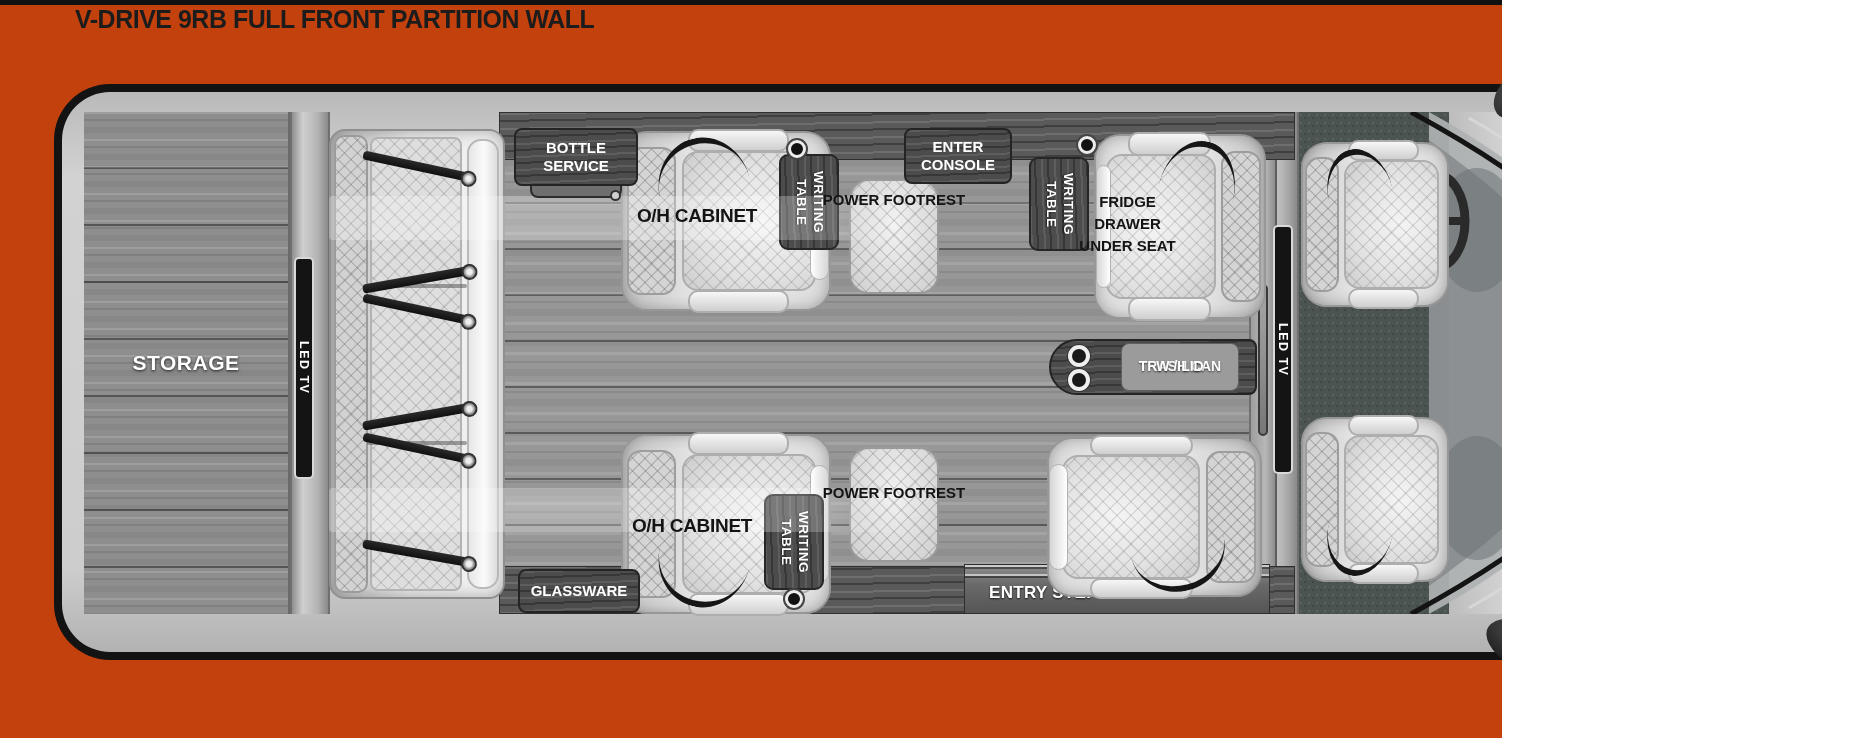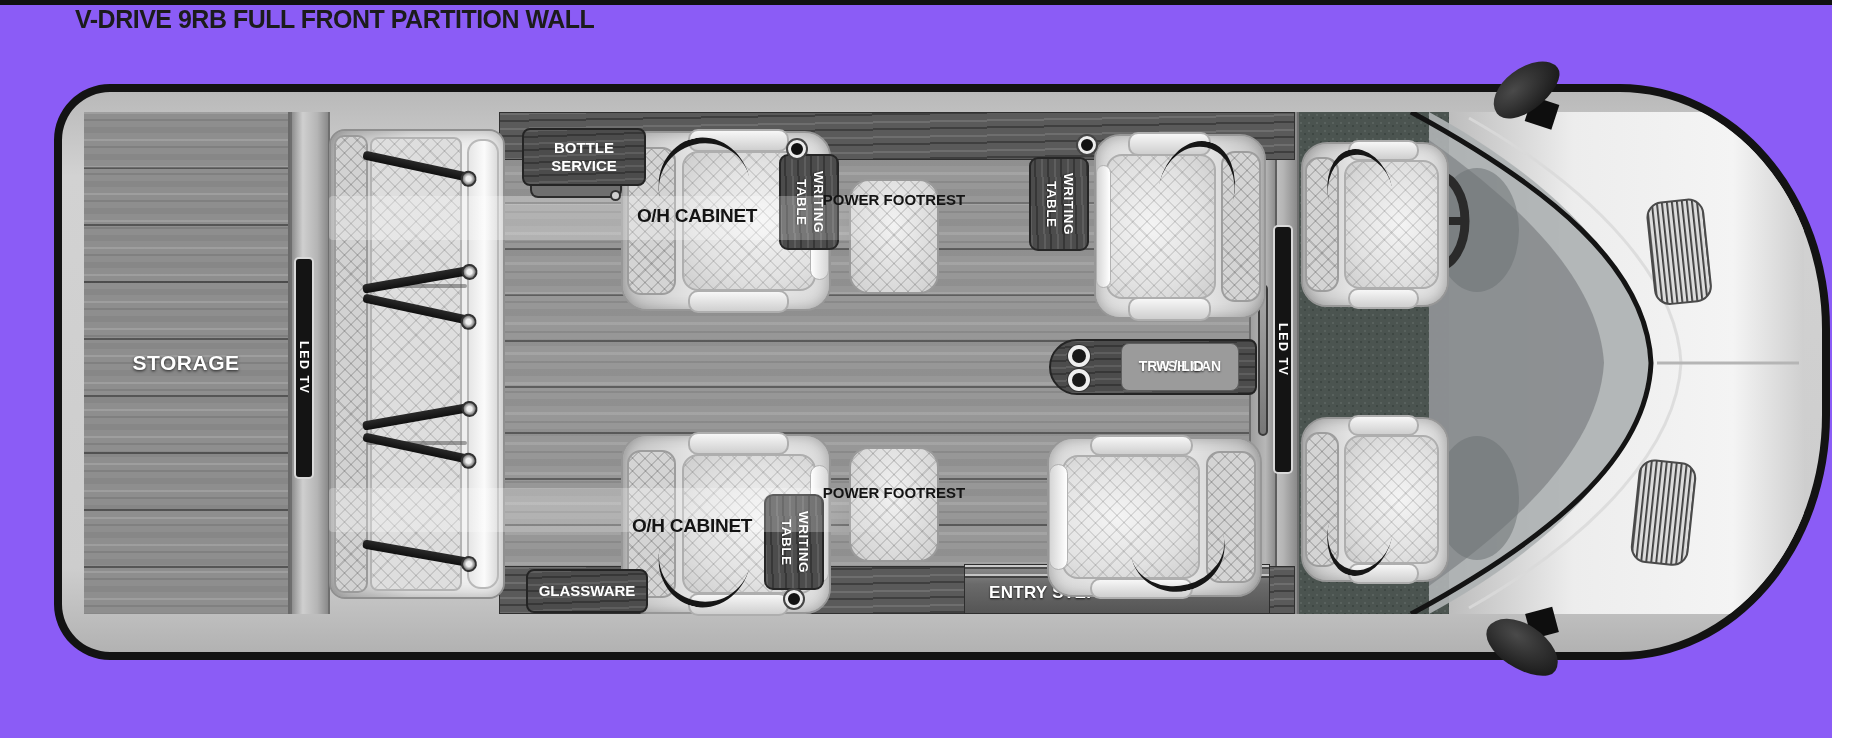--- a/index.html
+++ b/index.html
@@ -1,16 +1,16 @@
 <!DOCTYPE html>
 <html><head>
 <meta charset="utf-8">
 <style>
   html,body{margin:0;padding:0;background:#fff;}
-  .stage{position:relative;width:1832px;height:738px;background:#8b5cf6;overflow:hidden;
+  .stage{position:relative;width:1502px;height:738px;background:#c2410c;overflow:hidden;
          font-family:"Liberation Sans",sans-serif;}
   .topbar{position:absolute;left:0;top:0;width:100%;height:5px;background:#111;}
   .title{position:absolute;left:75px;top:4px;margin:0;font-size:26px;font-weight:700;
          color:#1c1c1c;letter-spacing:-0.5px;transform:scaleX(.96);transform-origin:left;}
   .description{position:absolute;left:95px;top:688px;margin:0;font-size:19px;color:#1f1f1f;}
 
   
   .van{position:absolute;left:54px;top:84px;width:1760px;height:560px;
        border:8px solid #131313;border-radius:56px 210px 210px 56px / 56px 245px 245px 56px;
        background:linear-gradient(180deg,#b9b9b9,#d2d2d2 15%,#cdcdcd 85%,#b2b2b2);overflow:hidden;}
@@ -108,21 +108,21 @@
 
   
   .footrest{width:90px;height:115px;border-radius:20px;border:2px solid #9a9a9a;z-index:3;
       background-color:#e0e0e0;background-image:
       repeating-linear-gradient(45deg, rgba(0,0,0,.12) 0 1.5px, transparent 1.5px 10px),
       repeating-linear-gradient(-45deg, rgba(0,0,0,.12) 0 1.5px, transparent 1.5px 10px),
       radial-gradient(ellipse at 50% 40%, #f2f2f2, #d2d2d2 90%);}
 
   
   .cabinet{z-index:7;border-radius:8px;display:flex;align-items:center;justify-content:center;
-      text-align:center;font-weight:700;line-height:1.2;margin-left:8px;}
+      text-align:center;font-weight:700;line-height:1.2;}
   .bottle{left:452px;top:36px;width:124px;height:58px;font-size:15px;}
   .btab{left:468px;top:92px;width:92px;height:14px;border:2px solid #2c2c2c;border-top:none;
       border-radius:0 0 8px 8px;background:#6f6f6f;z-index:6;}
   .bknob{left:548px;top:98px;width:11px;height:11px;border-radius:50%;background:#cfcfcf;
       border:2px solid #333;z-index:7;}
   .console{left:842px;top:36px;width:108px;height:56px;font-size:15px;}
   .glass{left:456px;top:477px;width:122px;height:44px;font-size:15px;}
   .wtable{width:60px;z-index:5;border-radius:9px;display:flex;align-items:center;justify-content:center;}
   .wtable span{position:static;writing-mode:vertical-rl;font-size:13.5px;font-weight:700;
       letter-spacing:.5px;line-height:1.25;text-align:center;text-shadow:0 1px 2px rgba(0,0,0,.7);}
@@ -202,20 +202,23 @@
     </div>
 
     <div class="ohband ohband-top"></div>
     <div class="ohband ohband-bottom"></div>
 
     <div class="cabinet darkwood bottle">
       <span>BOTTLE SERVICE</span>
     </div>
     <div class="btab"></div>
     <div class="bknob"></div>
+    <div class="cabinet darkwood console">
+      <span>ENTER CONSOLE</span>
+    </div>
     <div class="cabinet darkwood glass">
       <span>GLASSWARE</span>
     </div>
 
     <div class="wtable vgrain wt-tl">
       <span>WRITING TABLE</span>
     </div>
     <div class="wtable vgrain wt-tr">
       <span>WRITING TABLE</span>
     </div>
@@ -260,20 +263,21 @@
       <div class="sbelt"></div>
     </div>
 
     <div class="footrest" style="left:787px;top:87px;"></div>
     <div class="footrest" style="left:787px;top:355px;"></div>
 
     <div class="blabel oh-top">O/H CABINET</div>
     <div class="blabel oh-bottom">O/H CABINET</div>
     <div class="blabel pf-top">POWER FOOTREST</div>
     <div class="blabel pf-bottom">POWER FOOTREST</div>
+    <div class="blabel fridge">FRIDGE DRAWER UNDER SEAT</div>
 
     <div class="trash darkwood"></div>
     <div class="cuphole" style="left:1006px;top:253px;"></div>
     <div class="cuphole" style="left:1006px;top:277px;"></div>
     <div class="trash-plate">
       <span>TRASH CAN</span>
       <span>W / LID</span>
     </div>
 
     <div class="step">

